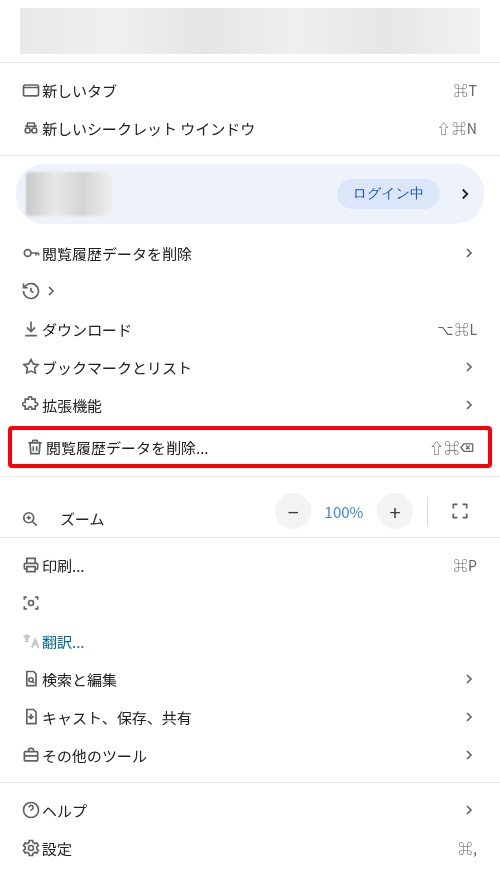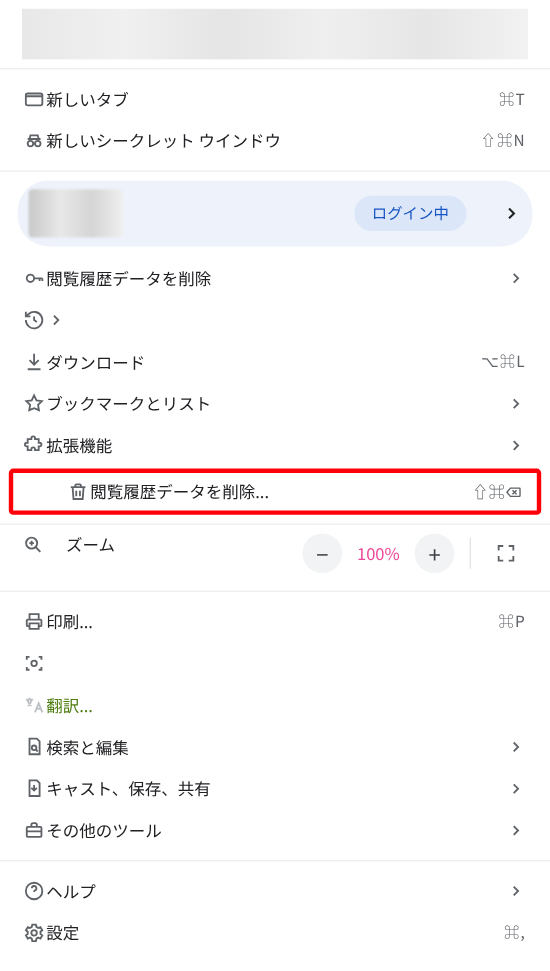--- a/index.html
+++ b/index.html
@@ -39,42 +39,43 @@
     width:22px; height:22px;
     display:flex; align-items:center; justify-content:center;
     color:#5f6368;
     flex-shrink:0;
   }
   .row .label {
     flex:1;
     color:#202124;
     font-size:15px;
   }
-  .row.disabled .label { color:#4d7c0f; }
+  .row.disabled .label { color:#0369a1; }
   .row.disabled .icon { color:#bdc1c6; }
   .row .short {
     color:#5f6368;
     font-size:14px;
     letter-spacing:1px;
   }
   .row .chev {
     width:18px; height:18px;
     display:flex; align-items:center; justify-content:center;
     color:#5f6368;
   }
   .account-row {
     display:flex;
     align-items:center;
     height:60px;
     background:#eef3fb;
     border-radius:28px;
     margin:4px 16px;
     padding:0 10px 0 10px;
-    gap:32px;
+    gap:16px;
     cursor:pointer;
+    font-family:Liberation Serif, serif;
   }
   .account-blur {
     width:86px; height:44px;
     background:linear-gradient(90deg,#c9c9c9,#e8e8e8,#d5d5d5,#efefef);
     filter:blur(1px);
     border-radius:4px;
   }
   .account-spacer { flex:1; }
   .login-badge {
     background:#dbe7f8;
@@ -82,24 +83,24 @@
     font-size:14px;
     padding:6px 16px;
     border-radius:18px;
   }
   .highlight-box {
     border:4px solid #ff0008;
     border-radius:4px;
     margin:2px 8px;
     padding:0;
   }
-  .highlight-box .row { padding:0 14px 0 12px; height:34px;margin-left:36px; }
+  .highlight-box .row { padding:0 14px 0 12px; height:34px; }
   .zoom-row {
     display:flex;
-    align-items:flex-start;
+    align-items:flex-end;
     height:44px;
     padding:0 22px 0 20px;
     gap:20px;
   }
   .zoom-row .label { flex:1; }
   .zoom-controls {
     display:flex;
     align-items:center;
     gap:6px;
   }
@@ -109,21 +110,21 @@
     background:#f1f3f4;
     display:flex; align-items:center; justify-content:center;
     cursor:pointer;
     font-size:20px;
     color:#3c4043;
   }
   .zoom-val {
     min-width:54px;
     text-align:center;
     font-size:15px;
-    color:#ec4899;
+    color:#3b82f6;
   }
   .zoom-divider {
     width:1px; height:28px; background:#dadce0; margin:0 8px;
   }
   svg { display:block; }
   .short-icons { display:flex; align-items:center; gap:0; color:#5f6368; }
   .short-icons svg { width:15px; height:15px; }
 </style>
 </head>
 <body>

